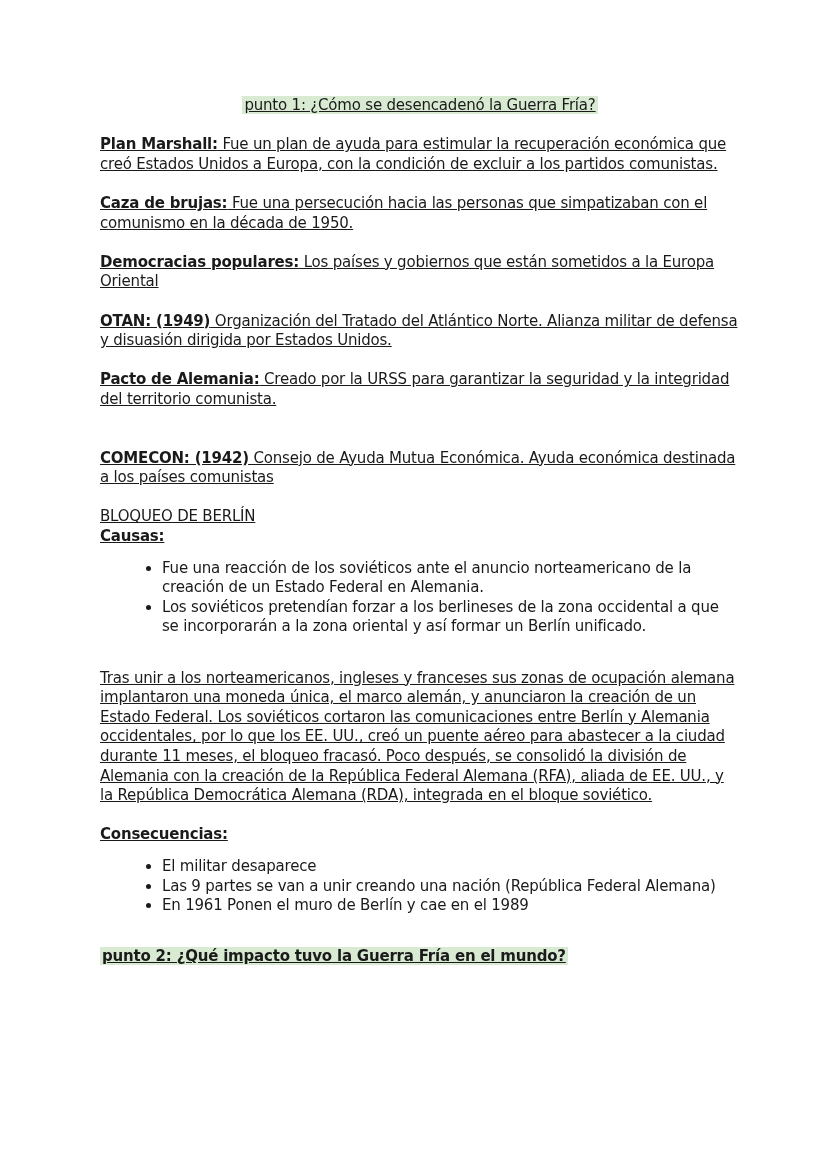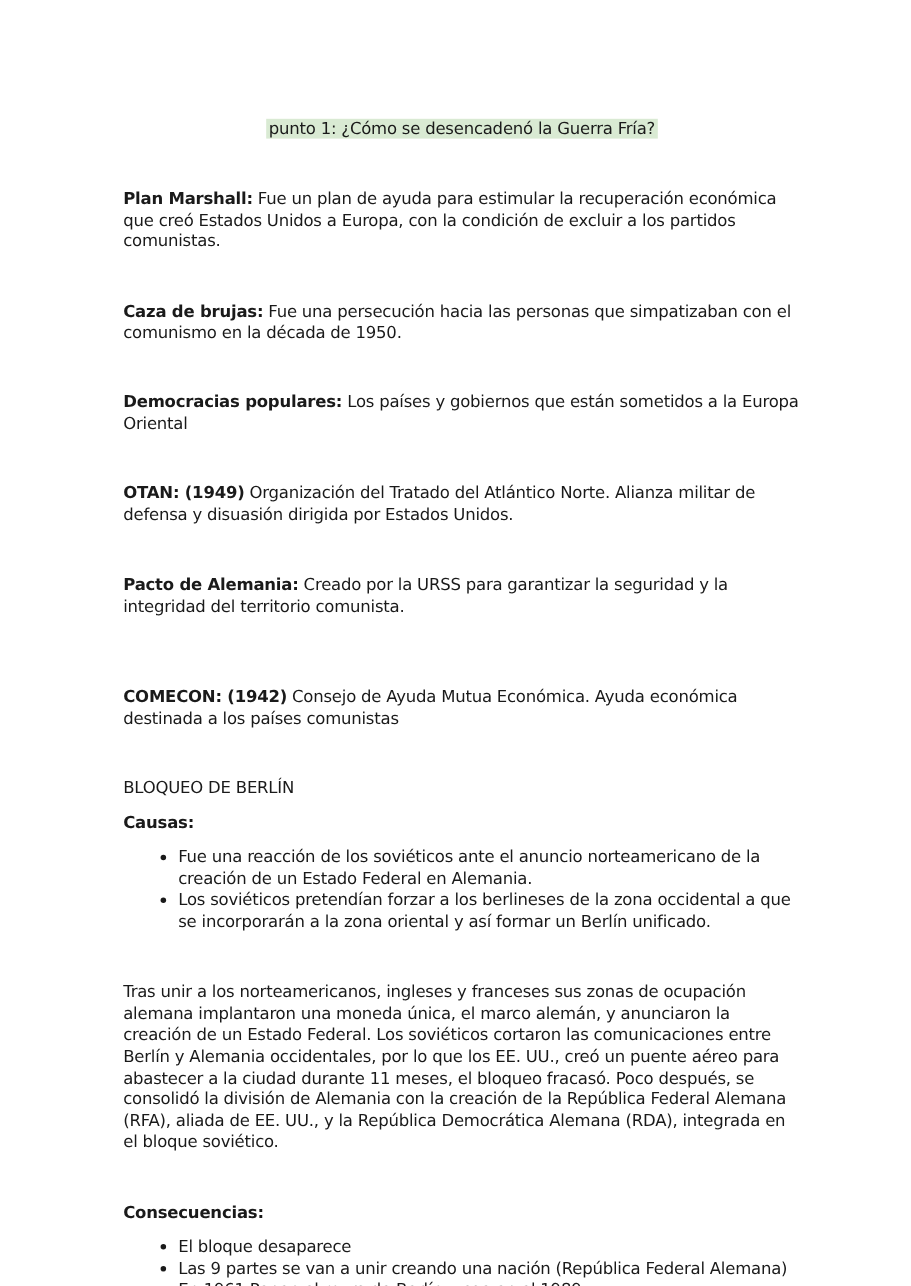--- a/index.html
+++ b/index.html
@@ -4,21 +4,21 @@
   <style>
     html, body { margin: 0; padding: 0; background: #ffffff; }
     body {
       width: 828px; height: 1169px; position: relative; overflow: hidden;
       font-family: "DejaVu Sans", sans-serif; color: #1a1a1a;
     }
     .page { position: absolute; left: 100px; top: 96px; width: 640px; font-size: 15px; line-height: 19.6px; letter-spacing: -0.2px; }
     .center { text-align: center; }
     .hl { background: #d9ead3; padding: 0 2px; }
     .b { font-weight: bold; }
-    p { margin: 12px; }
+    p { margin: 0; text-decoration: underline; }
     .gap { height: 19.6px; }
     ul { margin: 12px; padding-left: 50px; }
     ul li { padding-left: 0px; }
   </style>
 </head>
 <body>
 
 <div class="page">
   <p class="center"><span class="hl">punto 1: ¿Cómo se desencadenó la Guerra Fría?</span></p>
   <div class="gap"></div>
@@ -43,19 +43,20 @@
     <li>Fue una reacción de los soviéticos ante el anuncio norteamericano de la creación de un Estado Federal en Alemania.</li>
     <li>Los soviéticos pretendían forzar a los berlineses de la zona occidental a que se incorporarán a la zona oriental y así formar un Berlín unificado.</li>
   </ul>
   <div class="gap"></div>
 
   <p>Tras unir a los norteamericanos, ingleses y franceses sus zonas de ocupación alemana implantaron una moneda única, el marco alemán, y anunciaron la creación de un Estado Federal. Los soviéticos cortaron las comunicaciones entre Berlín y Alemania occidentales, por lo que los EE. UU., creó un puente aéreo para abastecer a la ciudad durante 11 meses, el bloqueo fracasó. Poco después, se consolidó la división de Alemania con la creación de la República Federal Alemana (RFA), aliada de EE. UU., y la República Democrática Alemana (RDA), integrada en el bloque soviético.</p>
   <div class="gap"></div>
 
   <p class="b">Consecuencias:</p>
   <ul>
-    <li>El bloque desaparece</li>
+    <li>El militar desaparece</li>
     <li>Las 9 partes se van a unir creando una nación (República Federal Alemana)</li>
     <li>En 1961 Ponen el muro de Berlín y cae en el 1989</li>
   </ul>
   <div class="gap"></div>
 
+  <p class="b"><span class="hl">punto 2: ¿Qué impacto tuvo la Guerra Fría en el mundo?</span></p>
 </div>
 
 </body></html>

